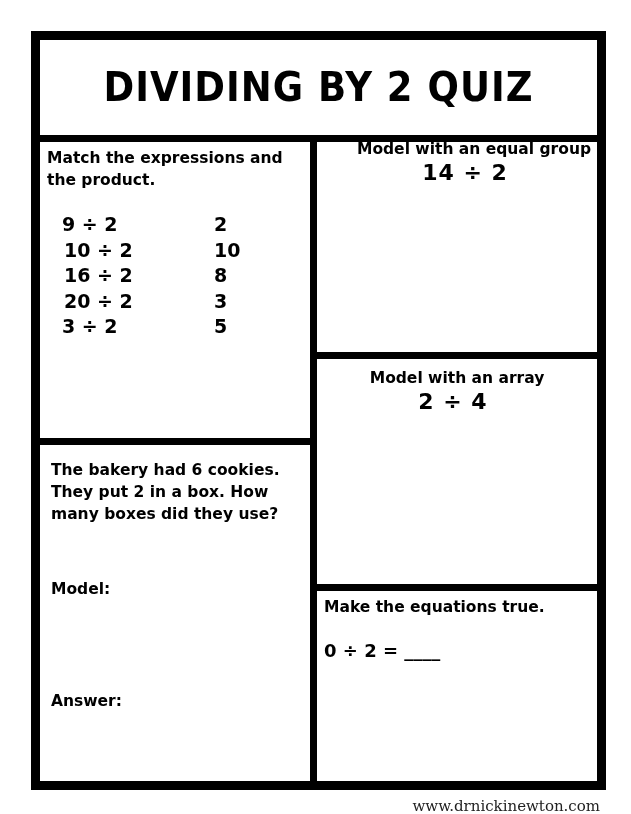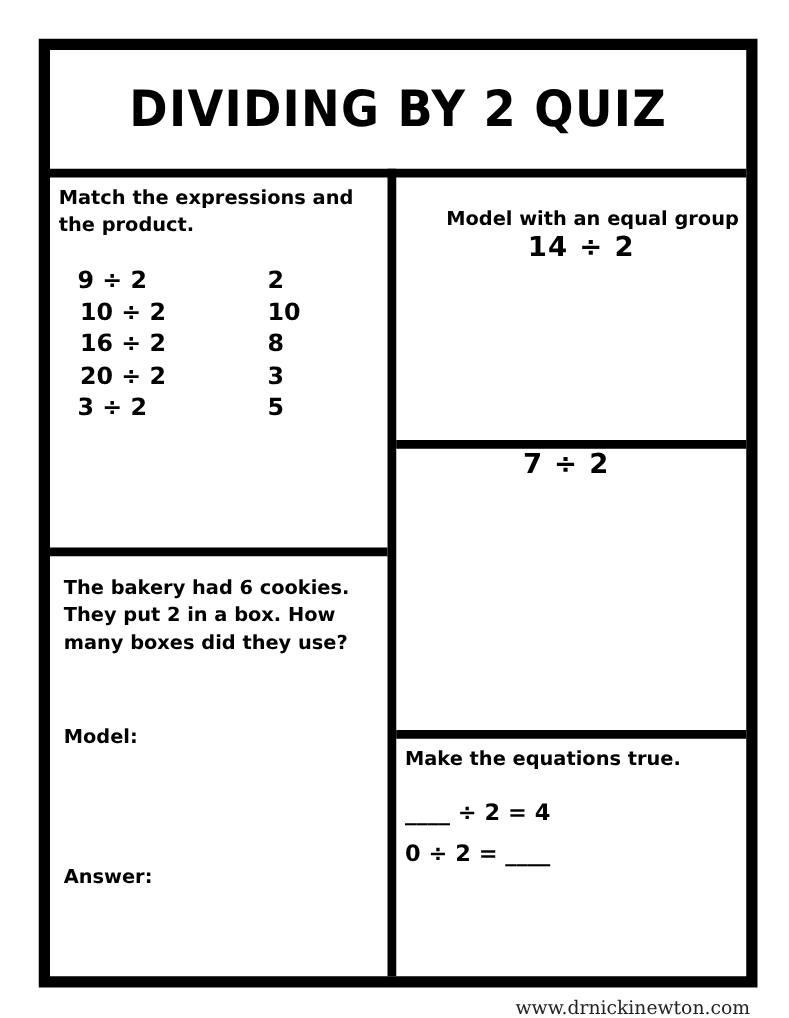--- a/index.html
+++ b/index.html
@@ -48,37 +48,37 @@
     </div>
     <div class="match-list" style="left:174px; top:70px;">
       <div class="match-row">2</div>
       <div class="match-row">10</div>
       <div class="match-row">8</div>
       <div class="match-row">3</div>
       <div class="match-row">5</div>
     </div>
   </div>
 
-  <div class="panel" style="left:277px; top:118px; right:0; height:210px;margin-left:34px;">
+  <div class="panel" style="left:277px; top:92px; right:0; height:210px;margin-left:34px;">
     <div class="heading center" style="margin-top:6px;">Model with an equal group</div>
     <div class="expr-big" style="margin-left:-18px;">14 ÷ 2</div>
   </div>
 
   <div class="panel" style="left:277px; top:319px; right:0; height:225px;">
-    <div class="expr-big" style="margin-left:-8px;">7 ÷ 2</div>
+    <div class="heading center" style="margin-top:8px;">Model with an array</div>
+    <div class="expr-big" style="margin-left:-8px;">2 ÷ 4</div>
   </div>
 
   <div class="panel" style="left:0; top:405px; width:270px; bottom:0;">
     <div class="heading" style="position:absolute; left:11px; top:14px; width:240px;">The bakery had 6 cookies. They put 2 in a box. How many boxes did they use?</div>
     <div class="label" style="left:11px; top:135px;">Model:</div>
     <div class="label" style="left:11px; top:247px;">Answer:</div>
   </div>
 
   <div class="panel" style="left:277px; top:551px; right:0; bottom:0;">
     <div class="heading" style="position:absolute; left:7px; top:5px;">Make the equations true.</div>
     <div style="position:absolute; left:7px; top:44px;">
-      <div class="eq">____ ÷ 2 = 4</div>
       <div class="eq">0 ÷ 2 = ____</div>
     </div>
   </div>
 </div>
 
 <div class="footer">www.drnickinewton.com</div>
 
 </body></html>

